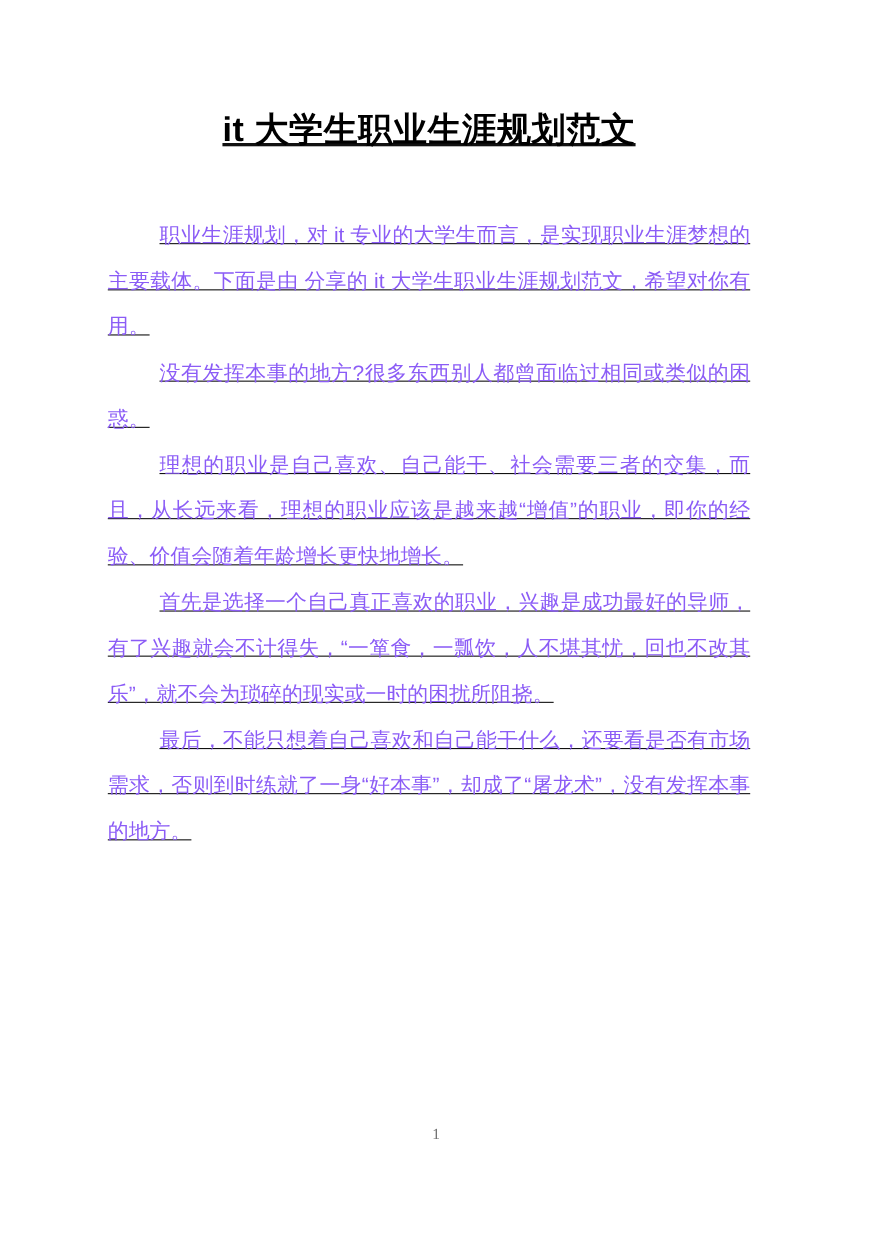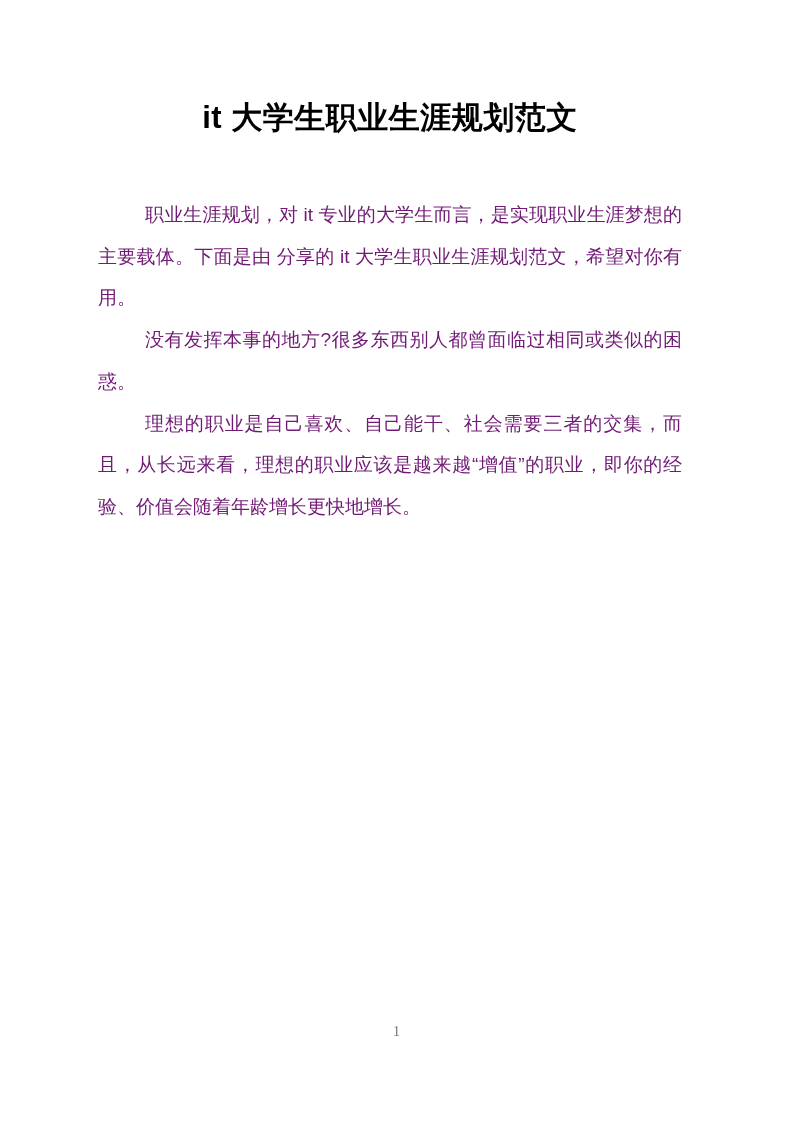--- a/index.html
+++ b/index.html
@@ -9,20 +9,21 @@
   }
   .page {
     position: relative;
     width: 793px;
     height: 1122px;
     background: #ffffff;
     overflow: hidden;
     font-family: "Liberation Sans", sans-serif;
     color: #111111;
     box-sizing: border-box;
+    text-decoration: underline;
   }
   .content {
     padding: 96px 111px 0 98px;
     box-sizing: border-box;
   }
   .doc-title {
     margin: 0;
     font-size: 31px;
     line-height: 44px;
     font-weight: bold;
@@ -33,21 +34,21 @@
   .body-text {
     margin-top: 54px;
   }
   .body-text p {
     margin: 0;
     font-size: 19px;
     line-height: 41.7px;
     text-align: justify;
     text-indent: 47px;
     word-break: break-all;
-    color: #701a75;
+    color: #8b5cf6;
   }
   .page-number {
     position: absolute;
     top: 1022px;
     left: 0;
     width: 100%;
     text-align: center;
     font-family: "Liberation Serif", serif;
     font-size: 14px;
     line-height: 20px;
@@ -58,17 +59,19 @@
 <body>
 
 <div class="page">
   <div class="content">
     <h1 class="doc-title">it 大学生职业生涯规划范文</h1>
 
     <div class="body-text">
       <p>职业生涯规划，对 it 专业的大学生而言，是实现职业生涯梦想的主要载体。下面是由 分享的 it 大学生职业生涯规划范文，希望对你有用。</p>
       <p>没有发挥本事的地方?很多东西别人都曾面临过相同或类似的困惑。</p>
       <p>理想的职业是自己喜欢、自己能干、社会需要三者的交集，而且，从长远来看，理想的职业应该是越来越“增值”的职业，即你的经验、价值会随着年龄增长更快地增长。</p>
+      <p>首先是选择一个自己真正喜欢的职业，兴趣是成功最好的导师，有了兴趣就会不计得失，“一箪食，一瓢饮，人不堪其忧，回也不改其乐”，就不会为琐碎的现实或一时的困扰所阻挠。</p>
+      <p>最后，不能只想着自己喜欢和自己能干什么，还要看是否有市场需求，否则到时练就了一身“好本事”，却成了“屠龙术”，没有发挥本事的地方。</p>
     </div>
   </div>
 
   <div class="page-number">1</div>
 </div>
 
 </body></html>

